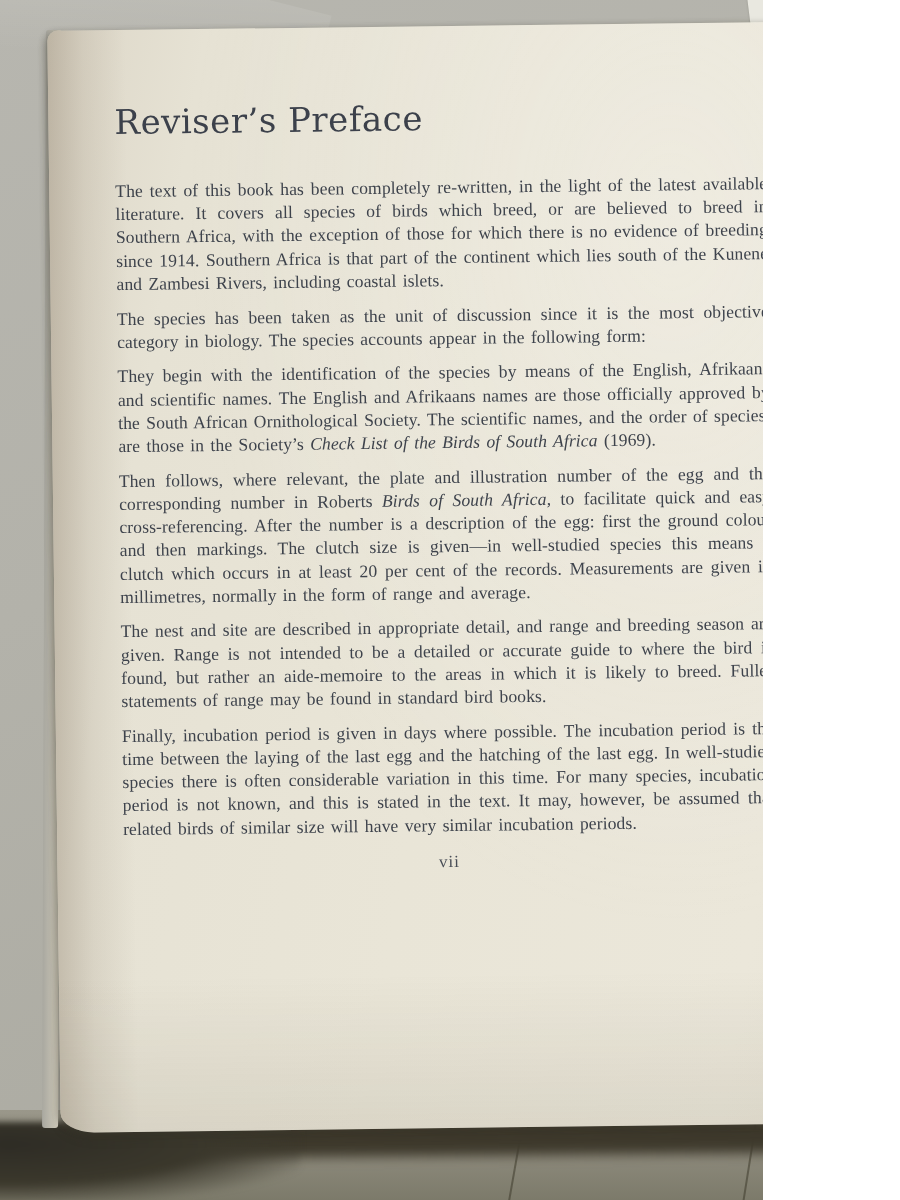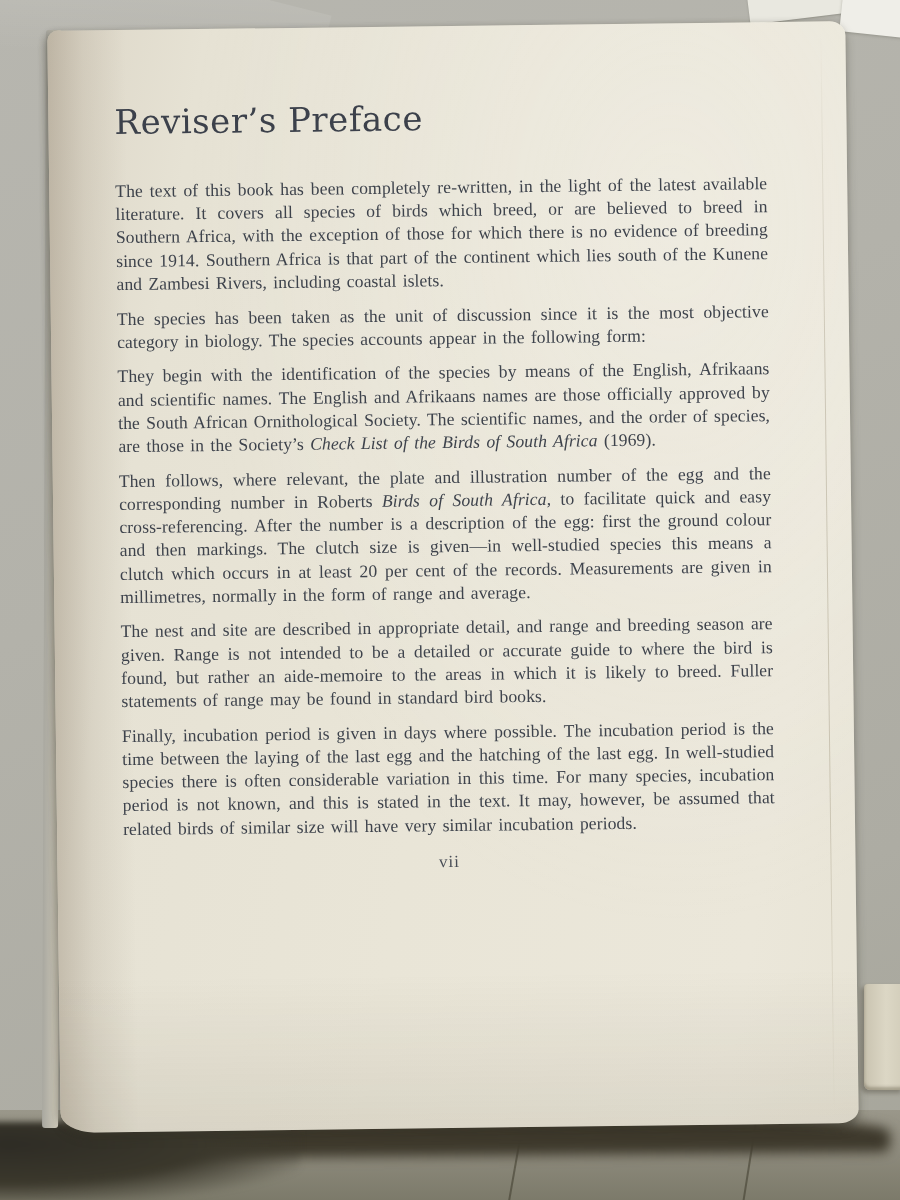--- a/index.html
+++ b/index.html
@@ -1,21 +1,21 @@
 <!DOCTYPE html>
 <html><head>
 <meta charset="utf-8">
 <style>
   html,body{margin:0;padding:0;}
   body{
     width:900px;height:1200px;overflow:hidden;
     font-family:"Liberation Serif", serif;
   }
   .photo{
-    position:relative;width:900px;height:1200px;overflow:hidden;
+    position:relative;width:763px;height:1200px;overflow:hidden;
     background:linear-gradient(155deg,#b7b6af 0%,#b3b2aa 40%,#adaca3 78%,#a6a59a 100%);
   }
   
   .bg-crease{
     position:absolute;left:-40px;top:-30px;width:360px;height:140px;
     background:linear-gradient(170deg,rgba(255,255,255,0.16),rgba(255,255,255,0) 60%);
     transform:rotate(14deg);pointer-events:none;
   }
   
   .paper-scrap-1{

